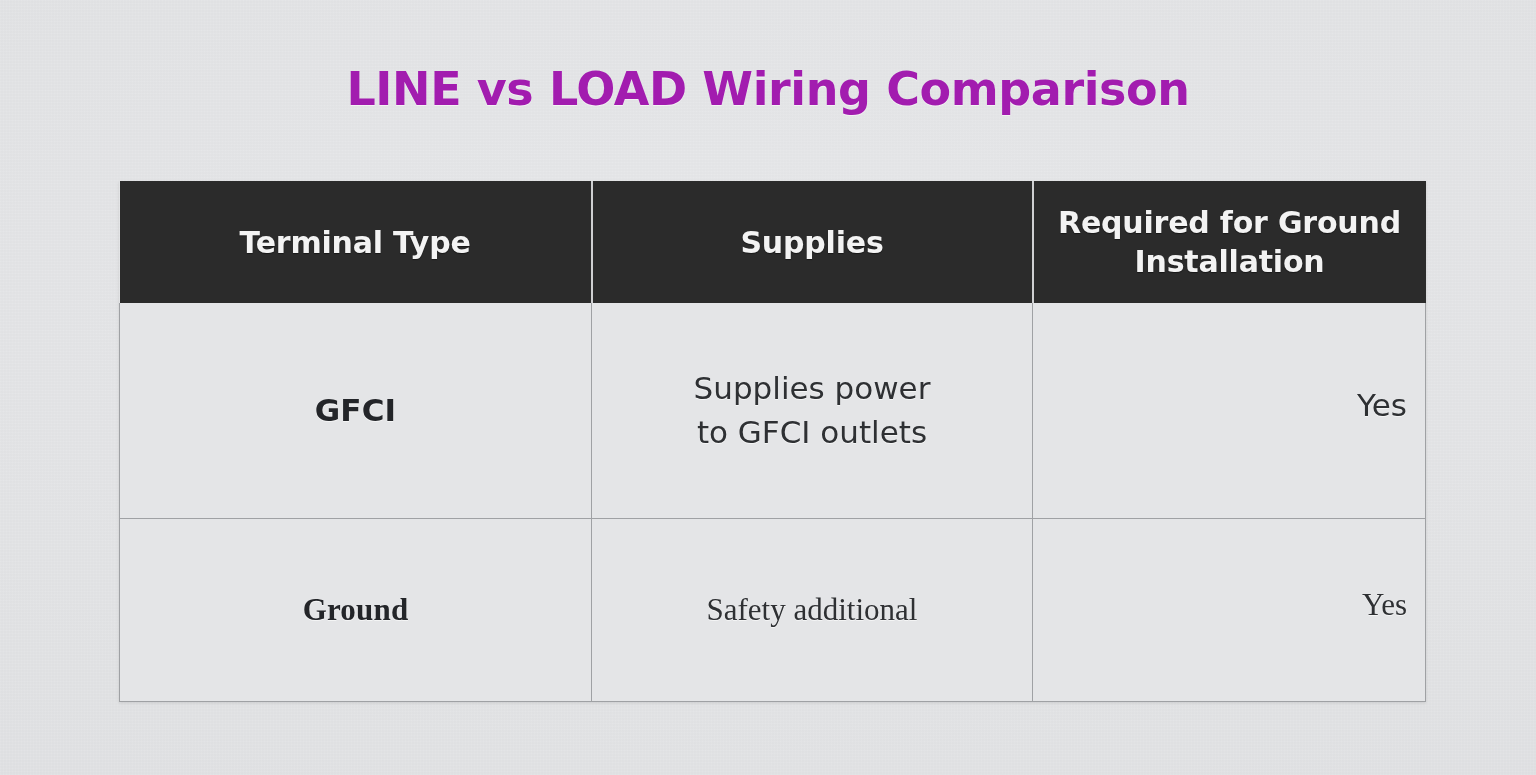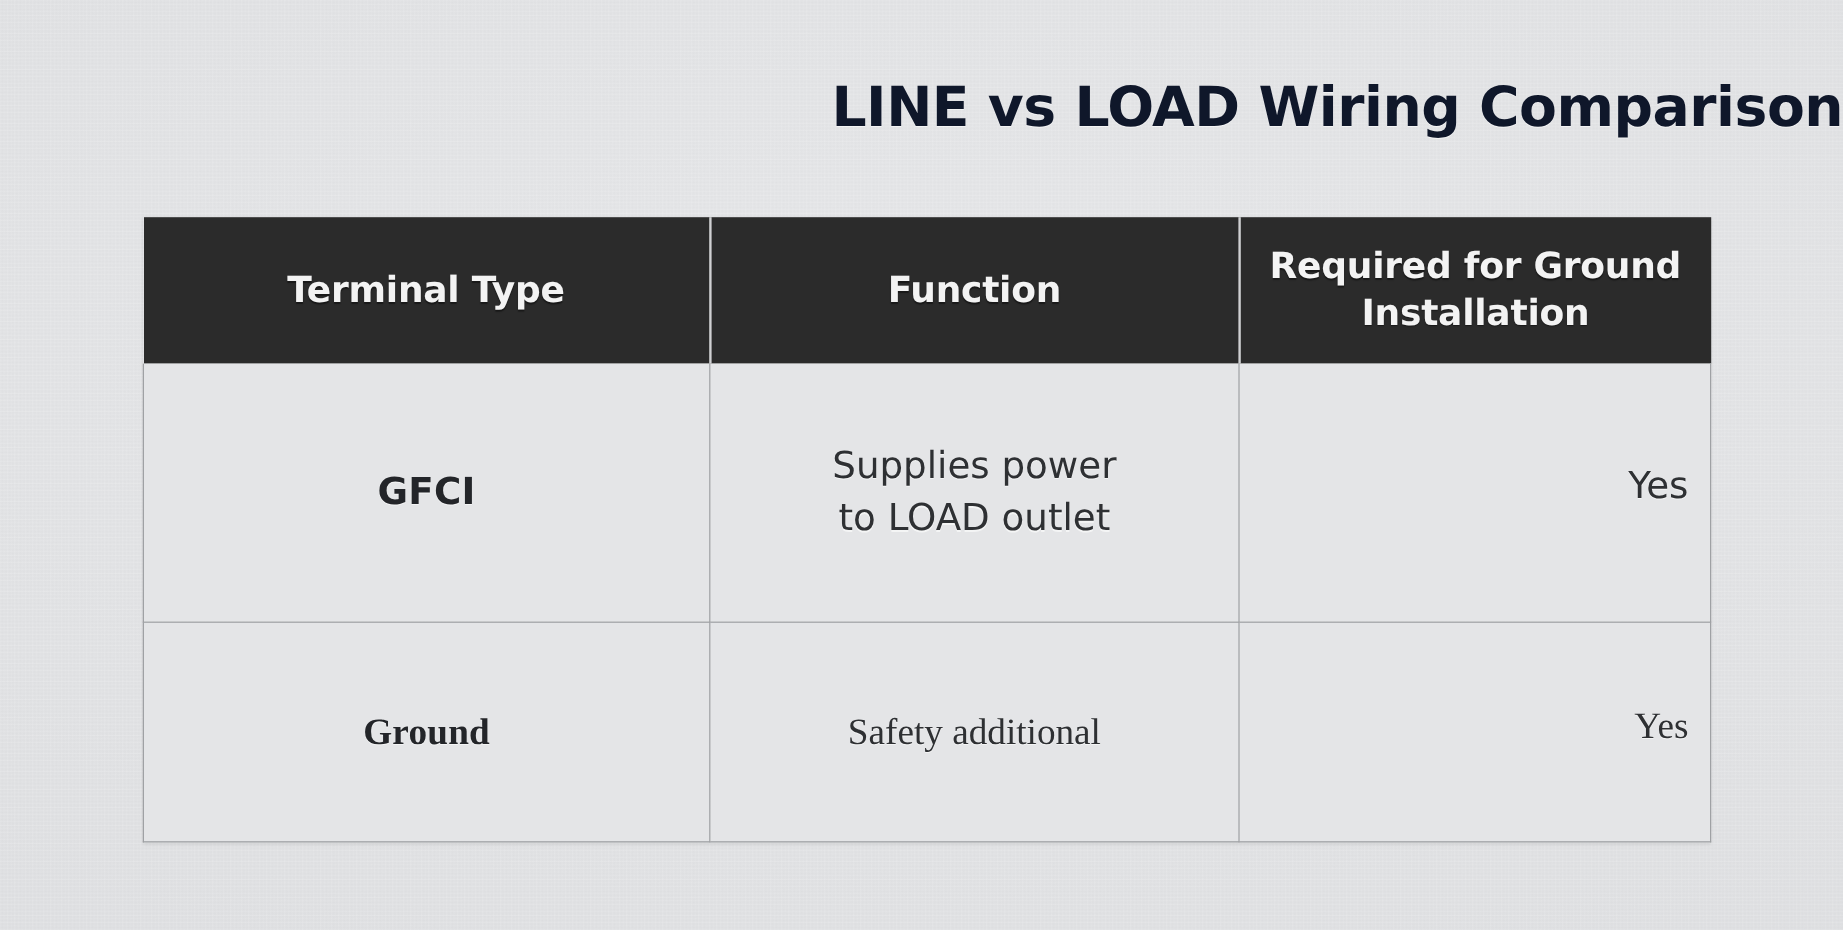--- a/index.html
+++ b/index.html
@@ -38,26 +38,26 @@
     position: absolute;
     inset: 0;
   }
 
   
   .title {
     position: absolute;
     left: 0;
     top: 62px;
     width: 1536px;
-    text-align: right;
+    text-align: center;
     font-family: "DejaVu Sans", sans-serif;
     font-size: 46px;
     font-weight: 700;
     letter-spacing: -0.4px;
-    color: #0f172a;
+    color: #a21caf;
     text-shadow: 0 1px 0 rgba(255,255,255,.55);
     white-space: nowrap;
   }
 
   
   .table-wrap {
     position: absolute;
     left: 119px;
     top: 181px;
     width: 1306px;
@@ -151,30 +151,30 @@
   <div class="table-wrap">
     <table class="cmp">
       <colgroup>
         <col class="c1">
         <col class="c2">
         <col class="c3">
       </colgroup>
       <thead>
         <tr>
           <th>Terminal Type</th>
-          <th>Function</th>
+          <th>Supplies</th>
           <th>Required for Ground Installation</th>
         </tr>
       </thead>
       <tbody>
         <tr class="r0">
           <td class="term">GFCI</td>
           <td class="func">
             <span class="cell-line">Supplies power</span>
-            <span class="cell-line">to LOAD outlet</span>
+            <span class="cell-line">to GFCI outlets</span>
           </td>
           <td class="req">Yes</td>
         </tr>
         <tr class="r2">
           <td class="term">Ground</td>
           <td class="func">
             <span class="cell-line">Safety additional</span>
           </td>
           <td class="req">Yes</td>
         </tr>

